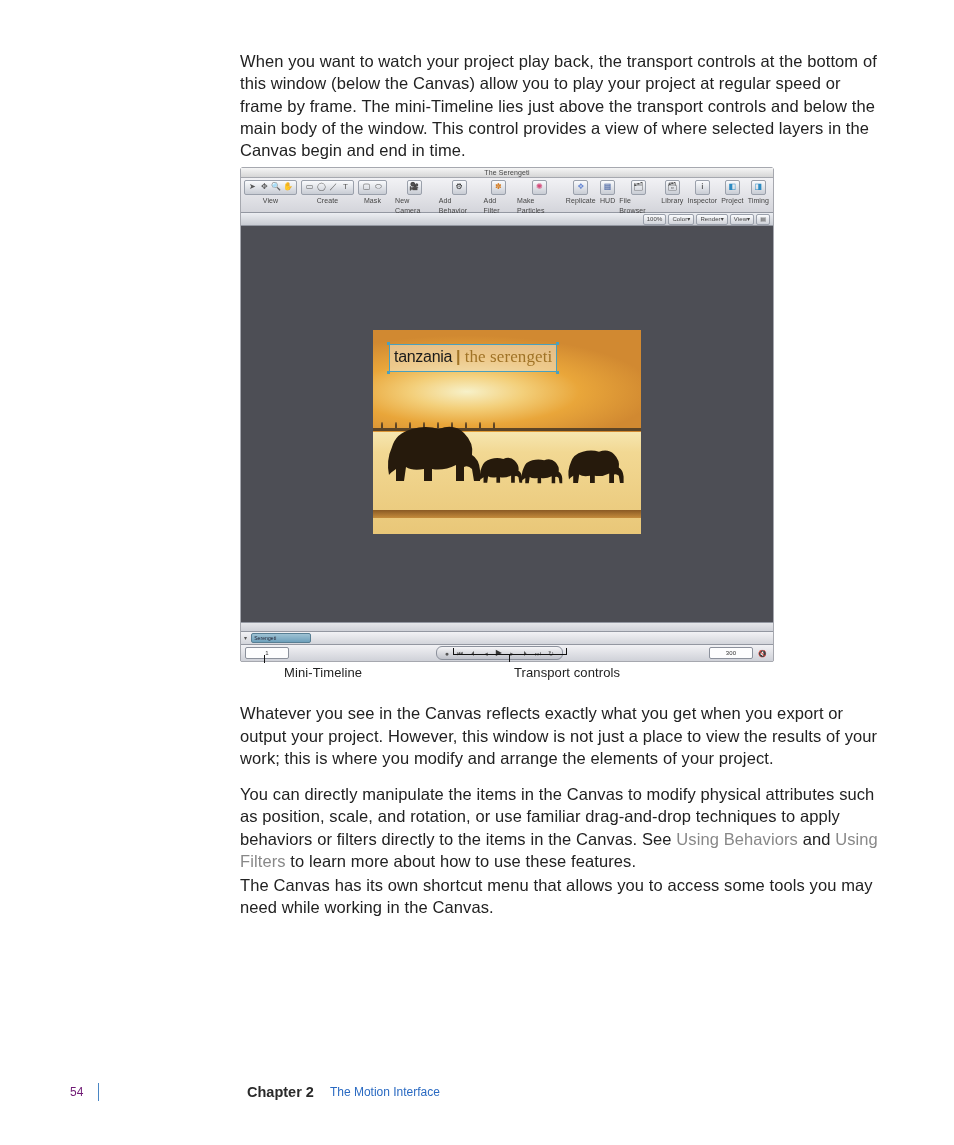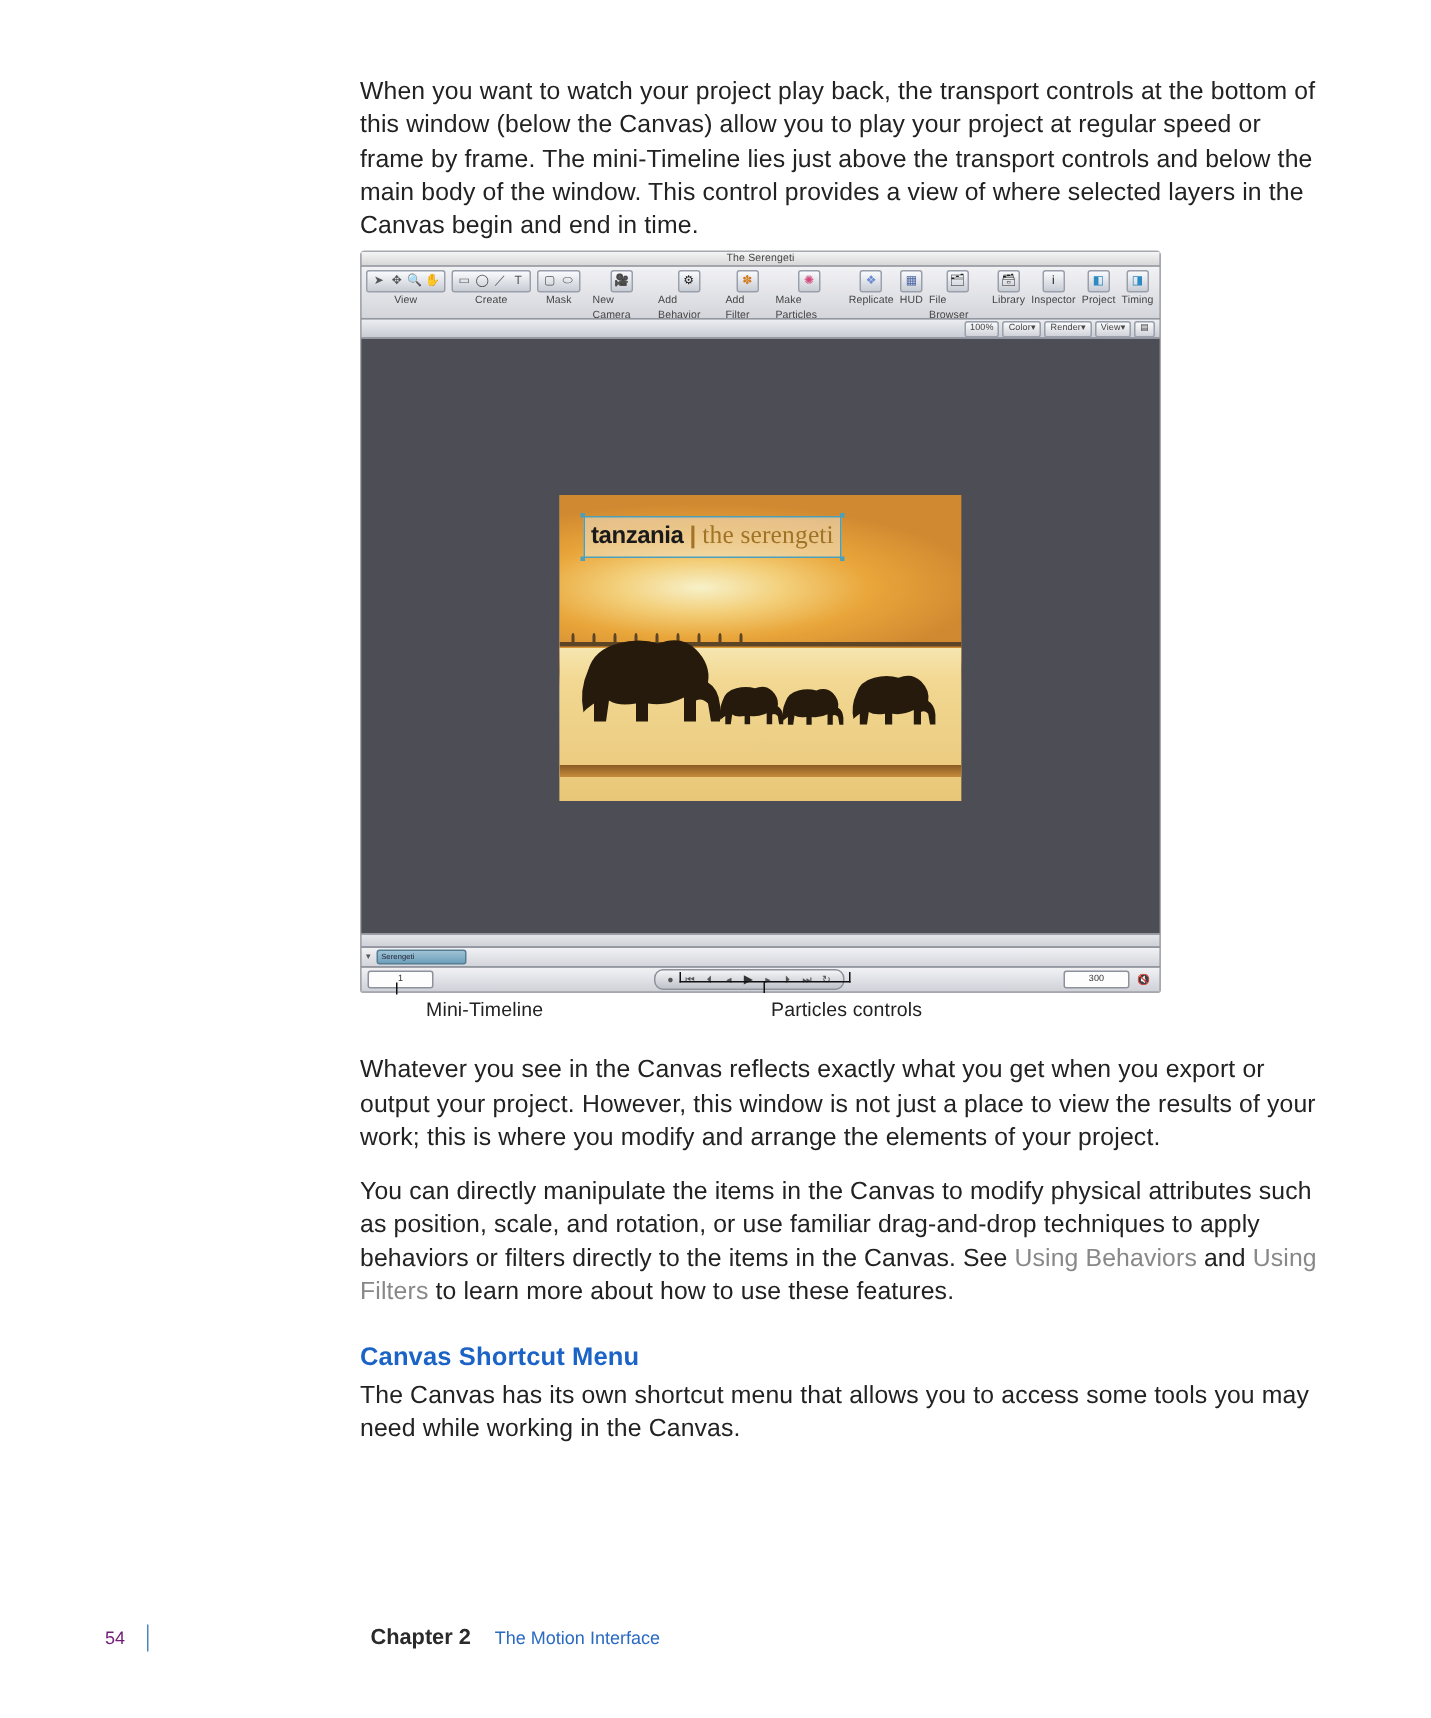--- a/index.html
+++ b/index.html
@@ -139,21 +139,21 @@
     border: 1px solid #4aa0bd;
     background: rgba(240,230,205,0.55);
     padding: 1px 4px 2px 4px;
     display: flex; gap: 4px; align-items: baseline;
     font-size: 16px;
   }
   .title-box .handles { position:absolute; inset:-2px; }
   .title-box .h { position:absolute; width:3px; height:3px; background:#4aa0bd; }
   .title-box .h.tl{top:-1px;left:-1px}.title-box .h.tr{top:-1px;right:-1px}
   .title-box .h.bl{bottom:-1px;left:-1px}.title-box .h.br{bottom:-1px;right:-1px}
-  .title-box .main { color:#1a1a1a; font-family: Arial, sans-serif; font-weight:700; letter-spacing:-0.3px; }
+  .title-box .main { color:#1a1a1a; font-family: Arial, sans-serif; font-weight:400; letter-spacing:-0.3px; }
   .title-box .bar  { color:#a07326; font-weight:600; }
   .title-box .sub  { color:#a07326; font-family: "Brush Script MT","Segoe Script",cursive; font-size:17px; }
   .mini-bar {
     height: 8px; background: linear-gradient(#e5e6ea,#cfd1d8);
     border-top: 1px solid #9397a1;
   }
   .mini-timeline-row {
     height: 12px; background: linear-gradient(#f2f2f5,#d3d5db);
     border-top: 1px solid #9397a1;
     display:flex; align-items:center; padding:0 3px; gap:4px;
@@ -391,31 +391,30 @@
           </div>
         </div>
       </div>
 
       <div class="callouts">
         <span class="call-tick" style="left:24px"></span>
         <span class="call-label" style="left:44px">Mini-Timeline</span>
 
         <span class="call-bracket" style="left:213px; width:112px;"></span>
         <span class="call-btick" style="left:269px;"></span>
-        <span class="call-label" style="left:274px">Particles controls</span>
+        <span class="call-label" style="left:274px">Transport controls</span>
       </div>
     </div>
 
     <p class="para">Whatever you see in the Canvas reflects exactly what you get when you export or output your project. However, this window is not just a place to view the results of your work; this is where you modify and arrange the elements of your project.</p>
 
     <p class="para">
       <span>You can directly manipulate the items in the Canvas to modify physical attributes such as position, scale, and rotation, or use familiar drag-and-drop techniques to apply behaviors or filters directly to the items in the Canvas. See </span><a class="xref">Using Behaviors</a><span> and </span><a class="xref">Using Filters</a><span> to learn more about how to use these features.</span>
     </p>
 
-    <div class="heading">Canvas Shortcut Menu</div>
     <p class="para" style="margin-top:2px">The Canvas has its own shortcut menu that allows you to access some tools you may need while working in the Canvas.</p>
 
   </div>
 
   <div class="footer">
     <span class="page-no">54</span>
     <span class="footer-rule"></span>
     <span style="width:130px"></span>
     <span class="chap-label">Chapter 2</span>
     <span class="chap-title">The Motion Interface</span>

